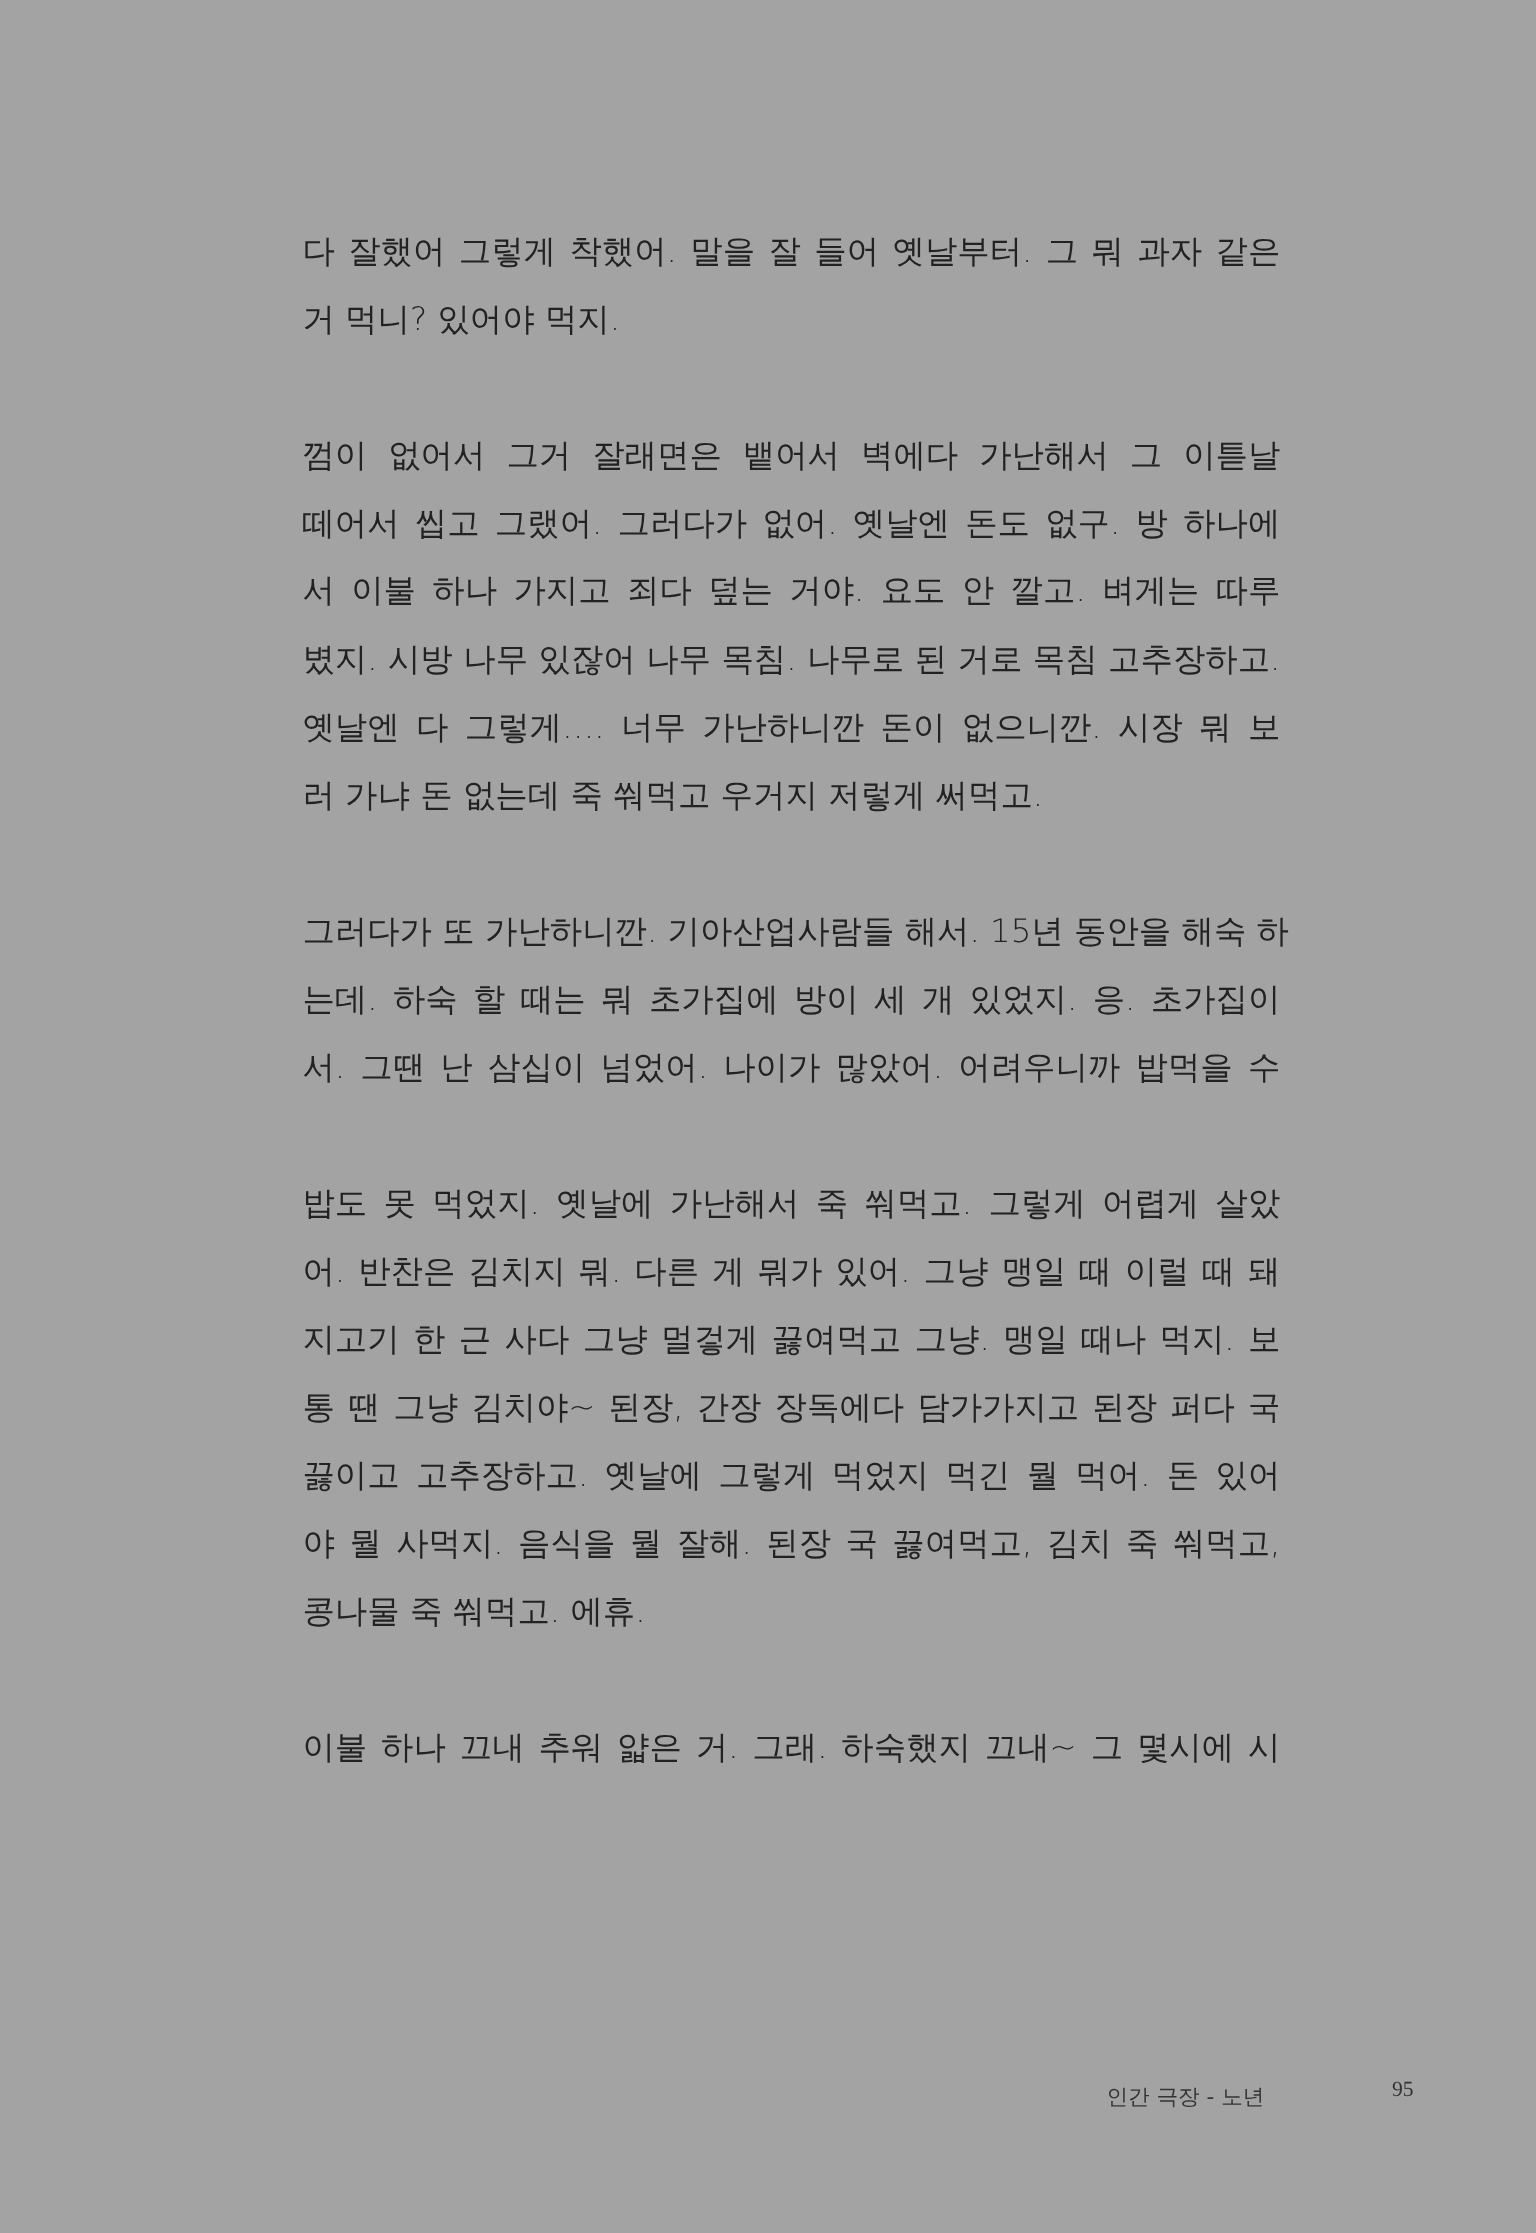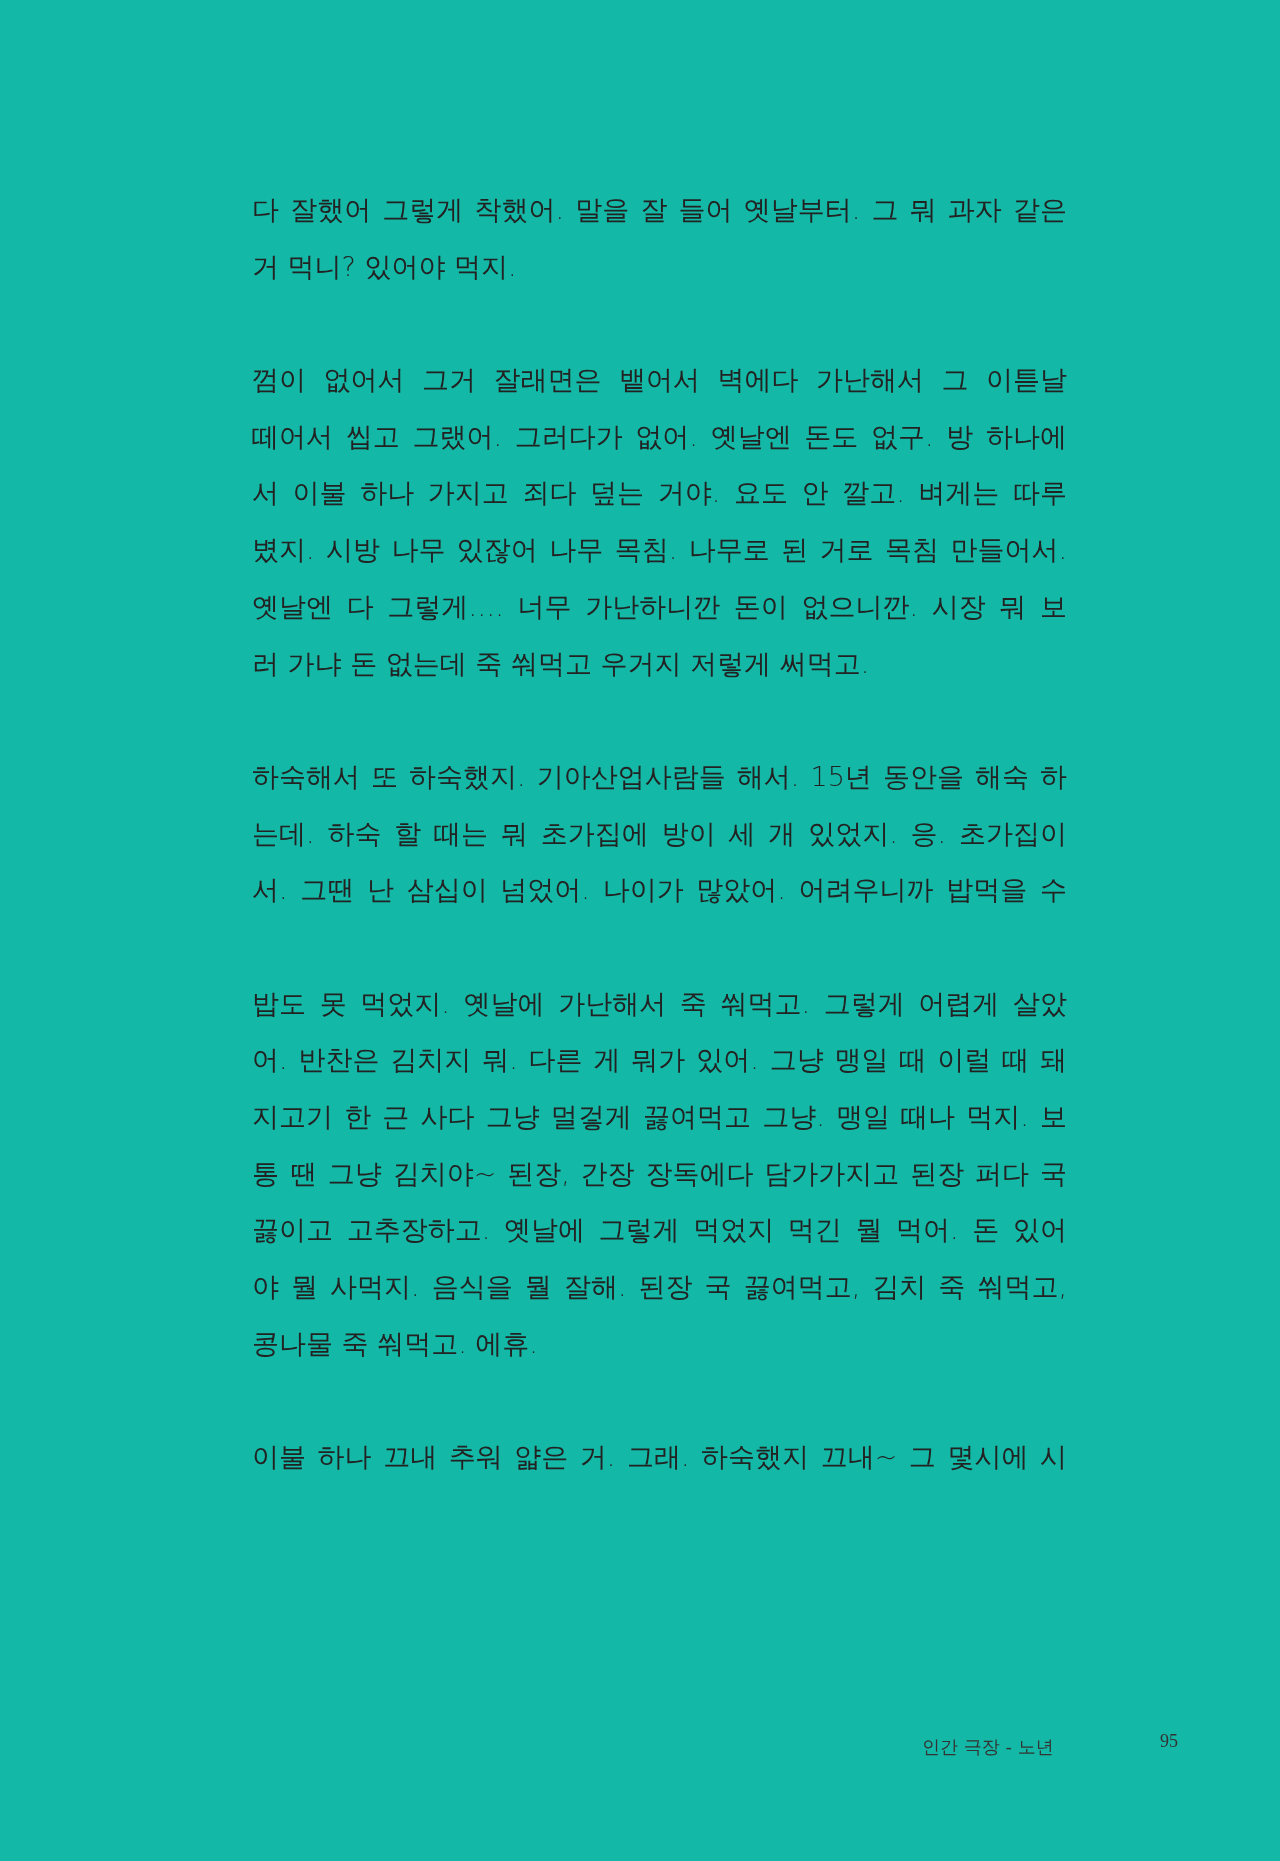--- a/index.html
+++ b/index.html
@@ -12,21 +12,21 @@
       height: 1861px;
       position: relative;
       overflow: hidden;
       color: #1a1a1a;
     }
     .page {
       position: absolute;
       left: 0; top: 0;
       width: 1280px;
       height: 1861px;
-      background: #14b8a6;
+      background: #a3a3a3;
     }
     .body-text {
       position: absolute;
       left: 252px;
       top: 182px;
       width: 815px;
       font-family: "DejaVu Sans", "Liberation Sans", sans-serif;
       font-size: 27px;
       font-weight: 300;
       line-height: 56.7px;
@@ -79,27 +79,27 @@
 
     <p class="paragraph">
       <span class="line">다 잘했어 그렇게 착했어. 말을 잘 들어 옛날부터. 그 뭐 과자 같은</span>
       <span class="line last">거 먹니? 있어야 먹지.</span>
     </p>
 
     <p class="paragraph">
       <span class="line">껌이 없어서 그거 잘래면은 뱉어서 벽에다 가난해서 그 이튿날</span>
       <span class="line">떼어서 씹고 그랬어. 그러다가 없어. 옛날엔 돈도 없구. 방 하나에</span>
       <span class="line">서 이불 하나 가지고 죄다 덮는 거야. 요도 안 깔고. 벼게는 따루</span>
-      <span class="line">볐지. 시방 나무 있잖어 나무 목침. 나무로 된 거로 목침 만들어서.</span>
+      <span class="line">볐지. 시방 나무 있잖어 나무 목침. 나무로 된 거로 목침 고추장하고.</span>
       <span class="line">옛날엔 다 그렇게…. 너무 가난하니깐 돈이 없으니깐. 시장 뭐 보</span>
       <span class="line last">러 가냐 돈 없는데 죽 쒀먹고 우거지 저렇게 써먹고.</span>
     </p>
 
     <p class="paragraph">
-      <span class="line">하숙해서 또 하숙했지. 기아산업사람들 해서. 15년 동안을 해숙 하</span>
+      <span class="line">그러다가 또 가난하니깐. 기아산업사람들 해서. 15년 동안을 해숙 하</span>
       <span class="line">는데. 하숙 할 때는 뭐 초가집에 방이 세 개 있었지. 응. 초가집이</span>
       <span class="line">서. 그땐 난 삼십이 넘었어. 나이가 많았어. 어려우니까 밥먹을 수</span>
     </p>
 
     <p class="paragraph">
       <span class="line">밥도 못 먹었지. 옛날에 가난해서 죽 쒀먹고. 그렇게 어렵게 살았</span>
       <span class="line">어. 반찬은 김치지 뭐. 다른 게 뭐가 있어. 그냥 맹일 때 이럴 때 돼</span>
       <span class="line">지고기 한 근 사다 그냥 멀겋게 끓여먹고 그냥. 맹일 때나 먹지. 보</span>
       <span class="line">통 땐 그냥 김치야~ 된장, 간장 장독에다 담가가지고 된장 퍼다 국</span>
       <span class="line">끓이고 고추장하고. 옛날에 그렇게 먹었지 먹긴 뭘 먹어. 돈 있어</span>

